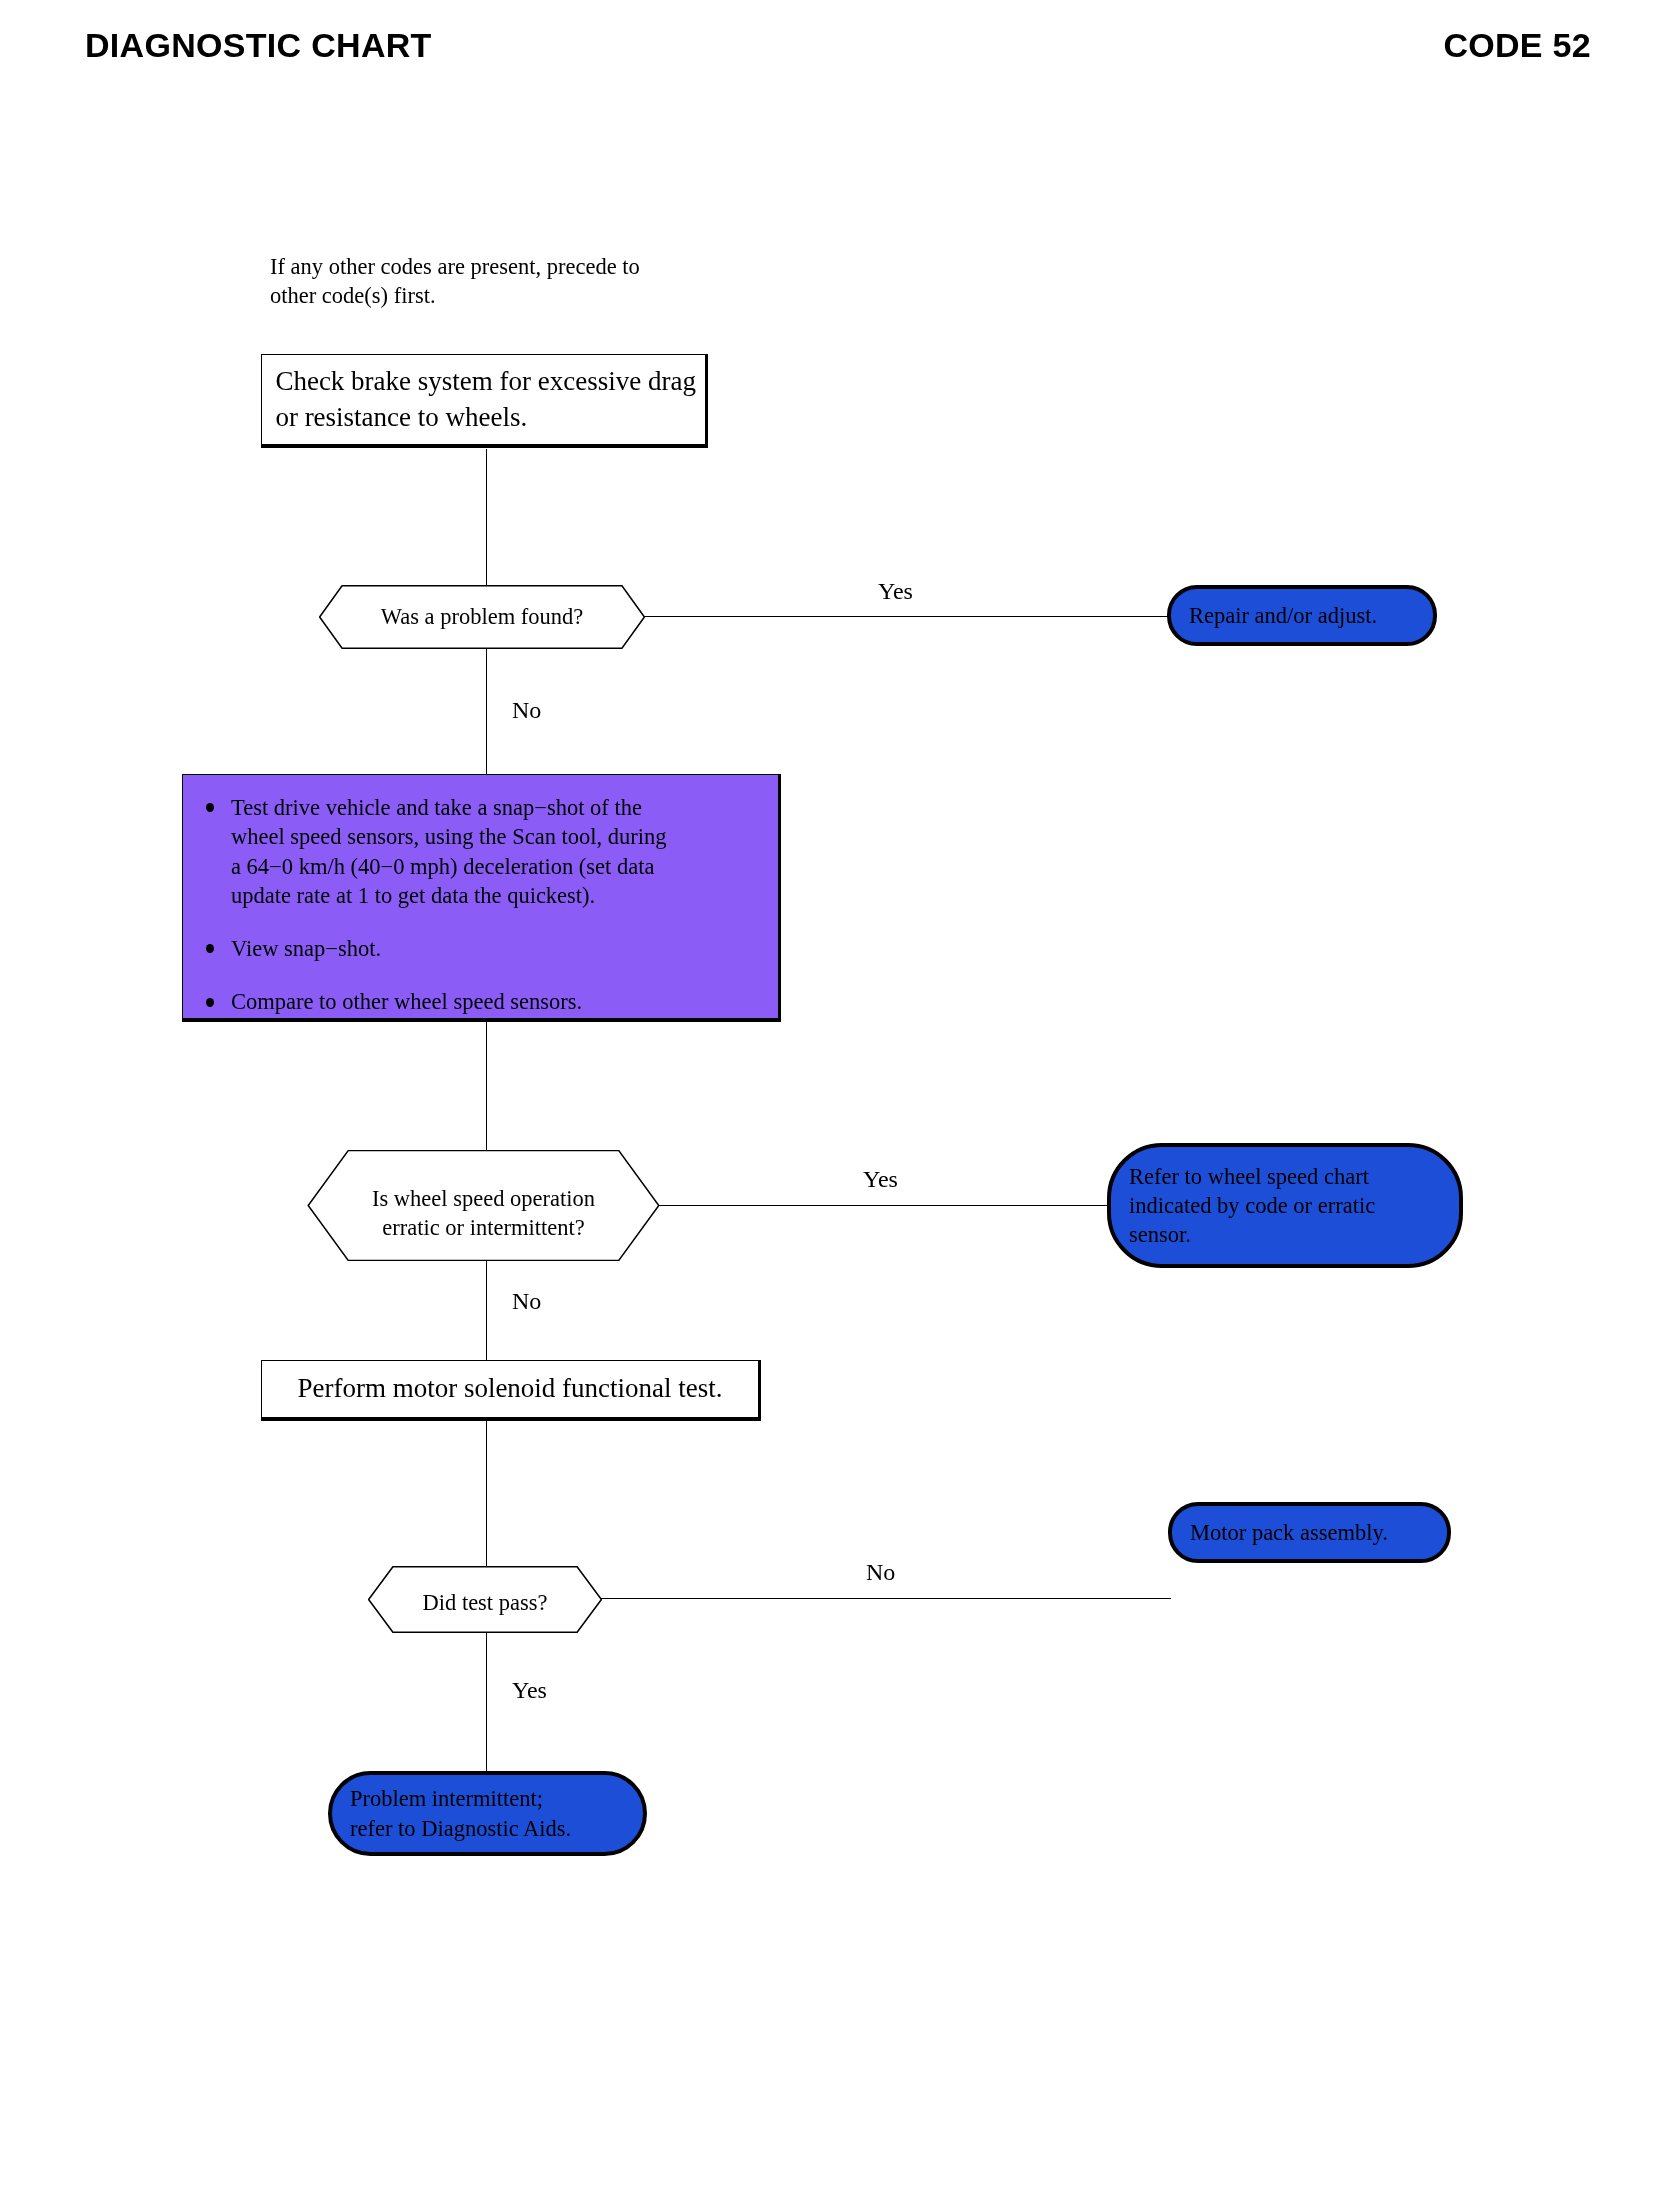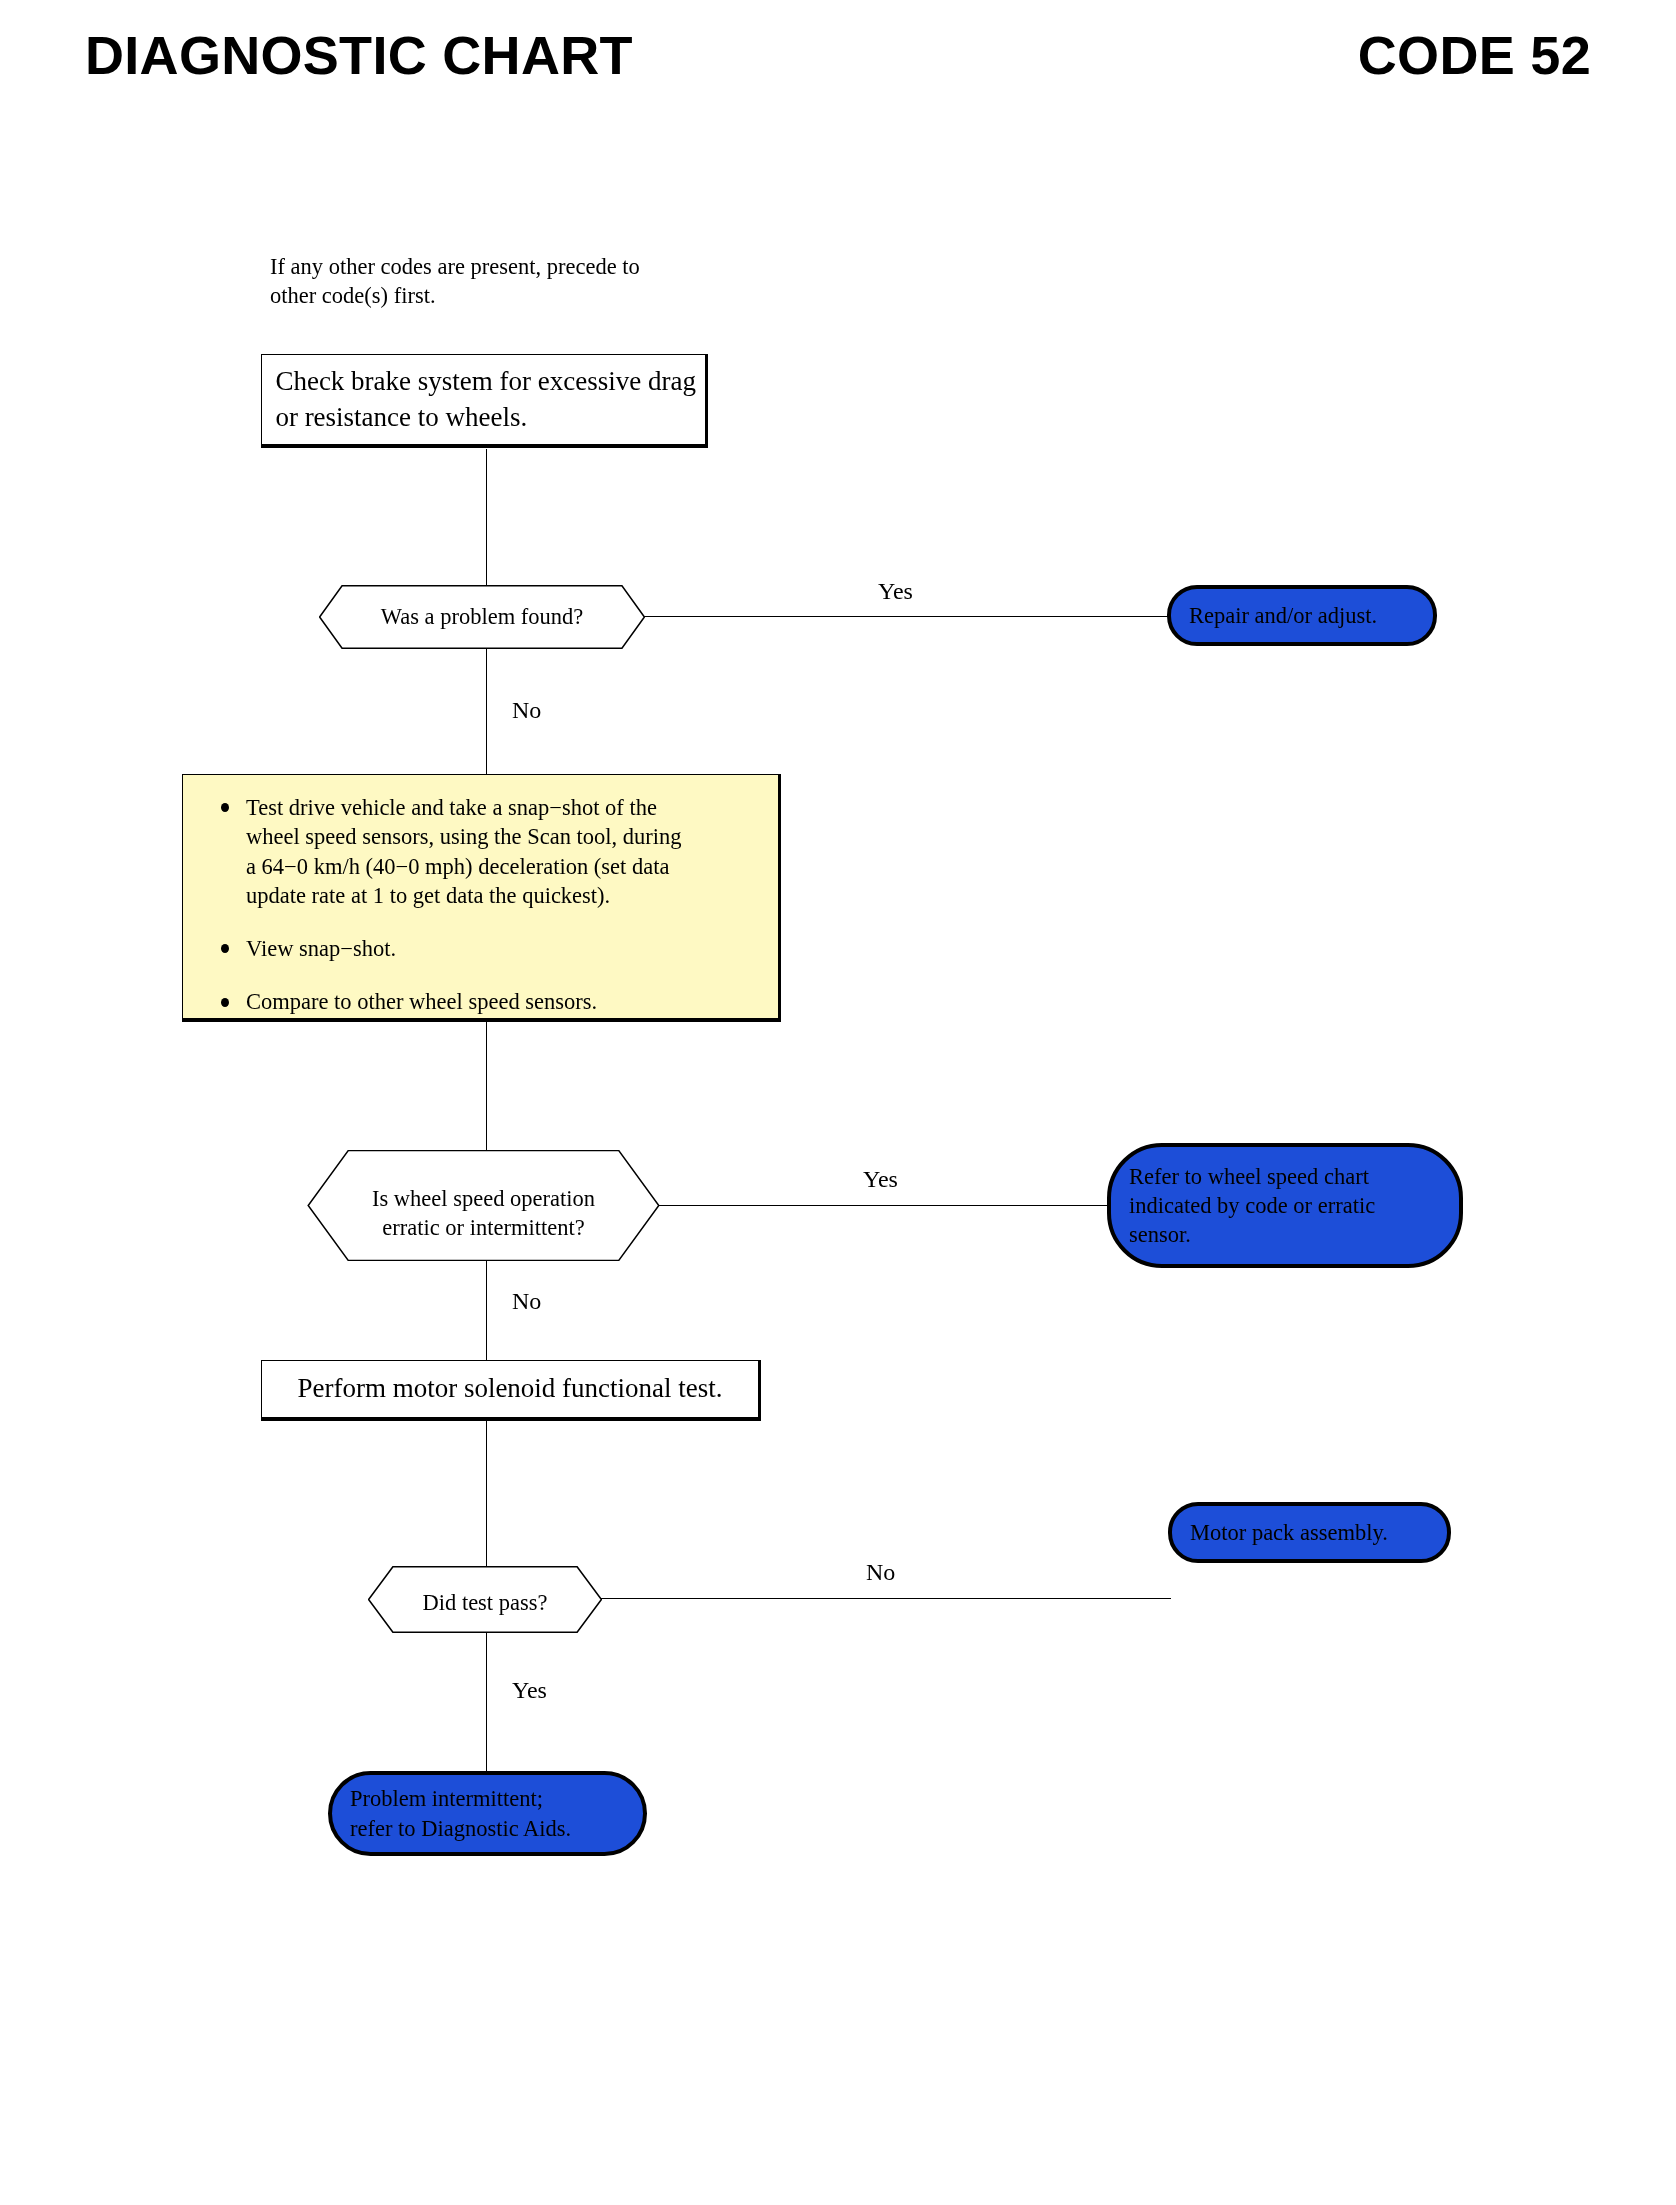--- a/index.html
+++ b/index.html
@@ -15,21 +15,21 @@
     overflow: hidden;
     font-family: "Liberation Serif", "DejaVu Serif", serif;
     color: #000000;
   }
 
   
   .hdr {
     position: absolute;
     top: 28px;
     font-family: "Liberation Sans", "DejaVu Sans", sans-serif;
-    font-size: 54px;
+    font-size: 34px;
     font-weight: 700;
     letter-spacing: 0.3px;
     white-space: nowrap;
     line-height: 1;
   }
   #hdr-title { left: 85px; }
   #hdr-code  { right: 85px; }
 
   
   .note {
@@ -81,25 +81,25 @@
     width: 100%;
     text-align: center;
     padding-left: 0;
     padding-right: 0;
   }
 
   
   .bullets {
     position: absolute;
     box-sizing: border-box;
-    background: #fef9c3;
+    background: #8b5cf6;
     border: 1.8px solid #000;
     border-bottom-width: 4.3px;
     border-right-width: 3px;
-    padding: 18px 11px 16px 25px;
+    padding: 18px 11px 16px 10px;
   }
   .bullets ul {
     margin: 0;
     padding: 0;
     list-style: none;
   }
   .bullets li {
     position: relative;
     padding-left: 38px;
     margin-bottom: 24px;

